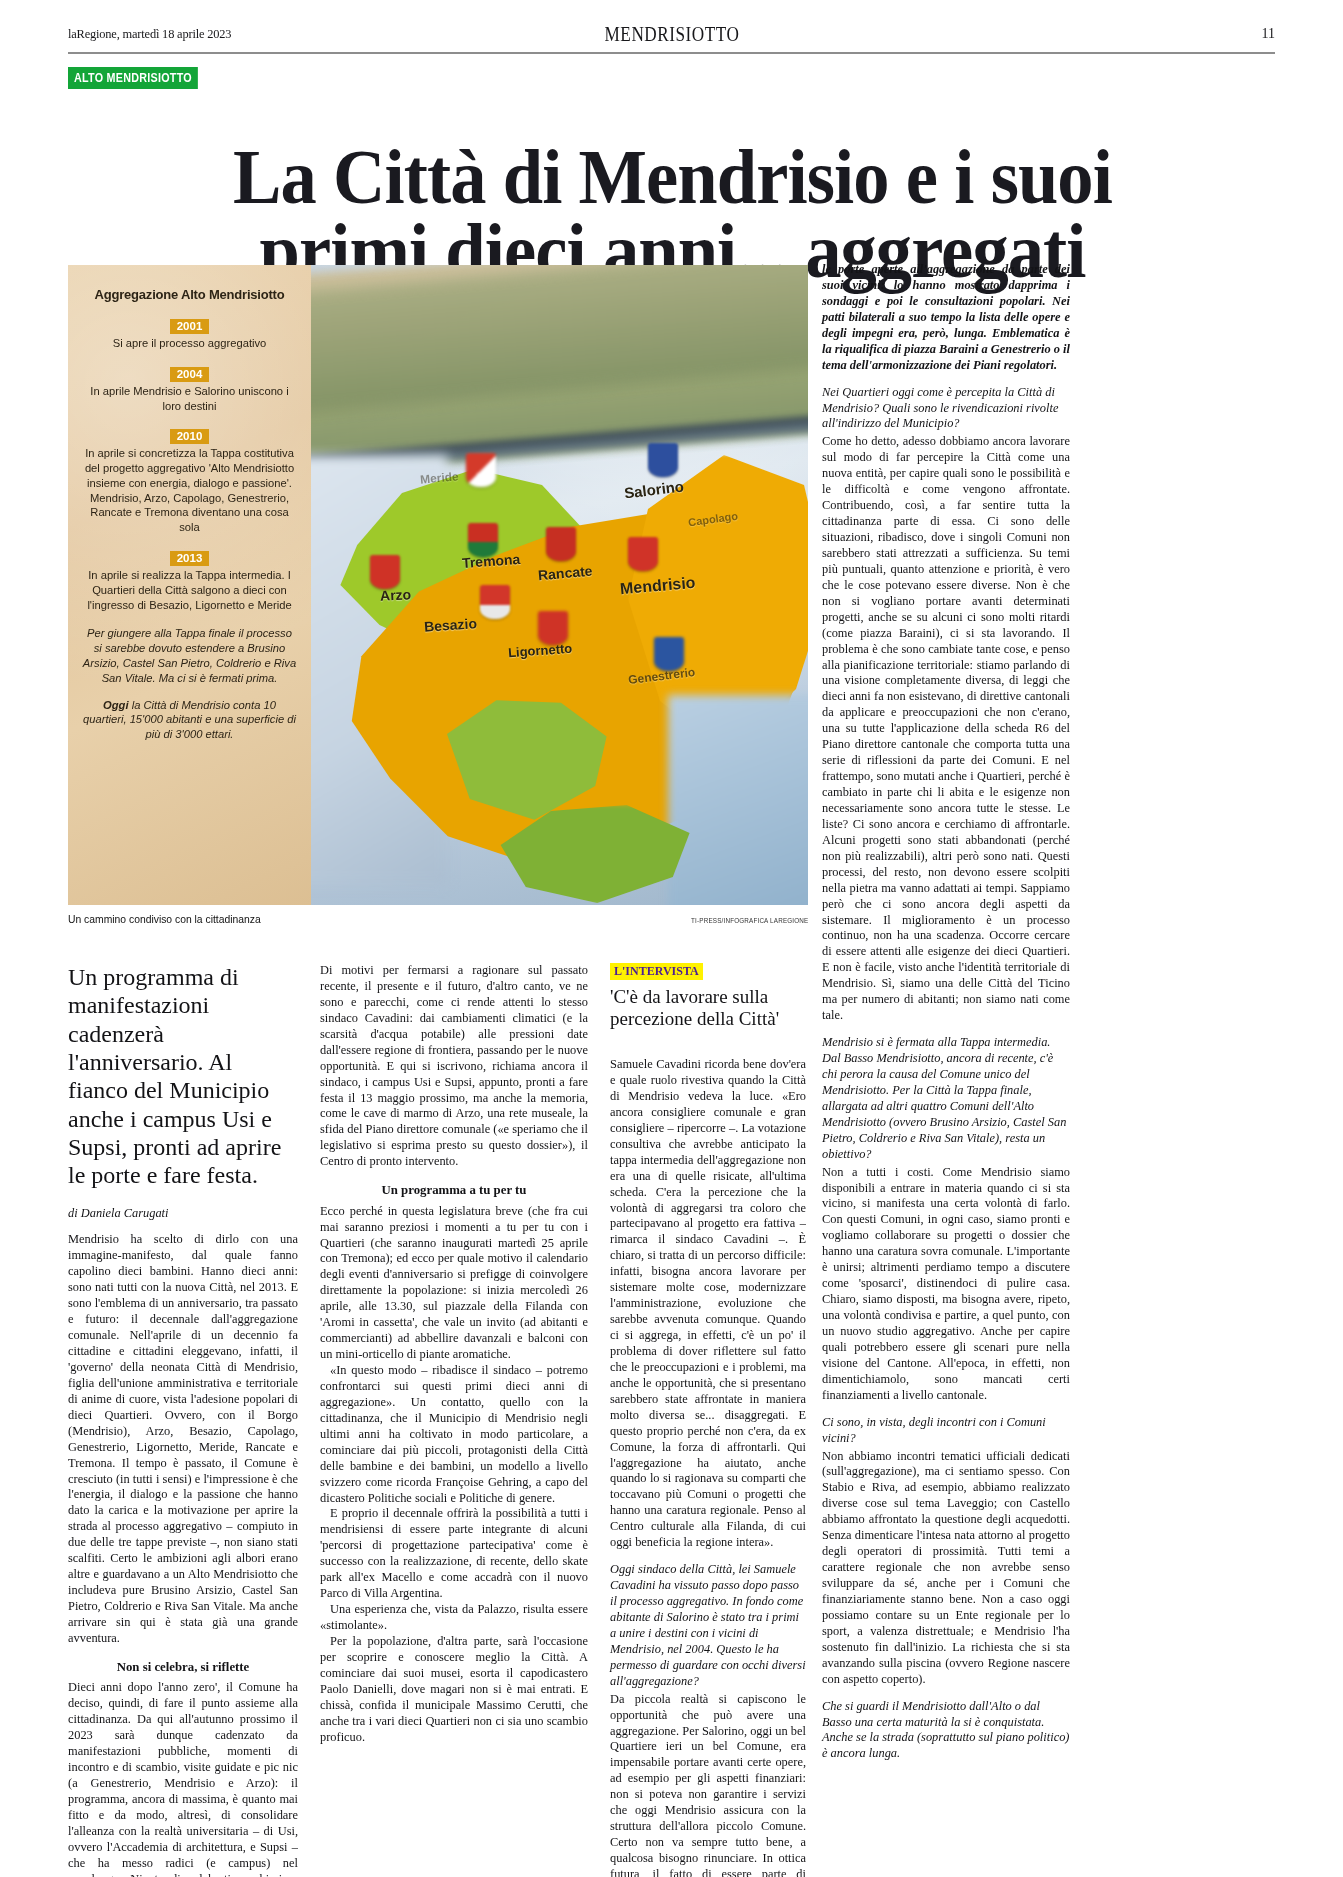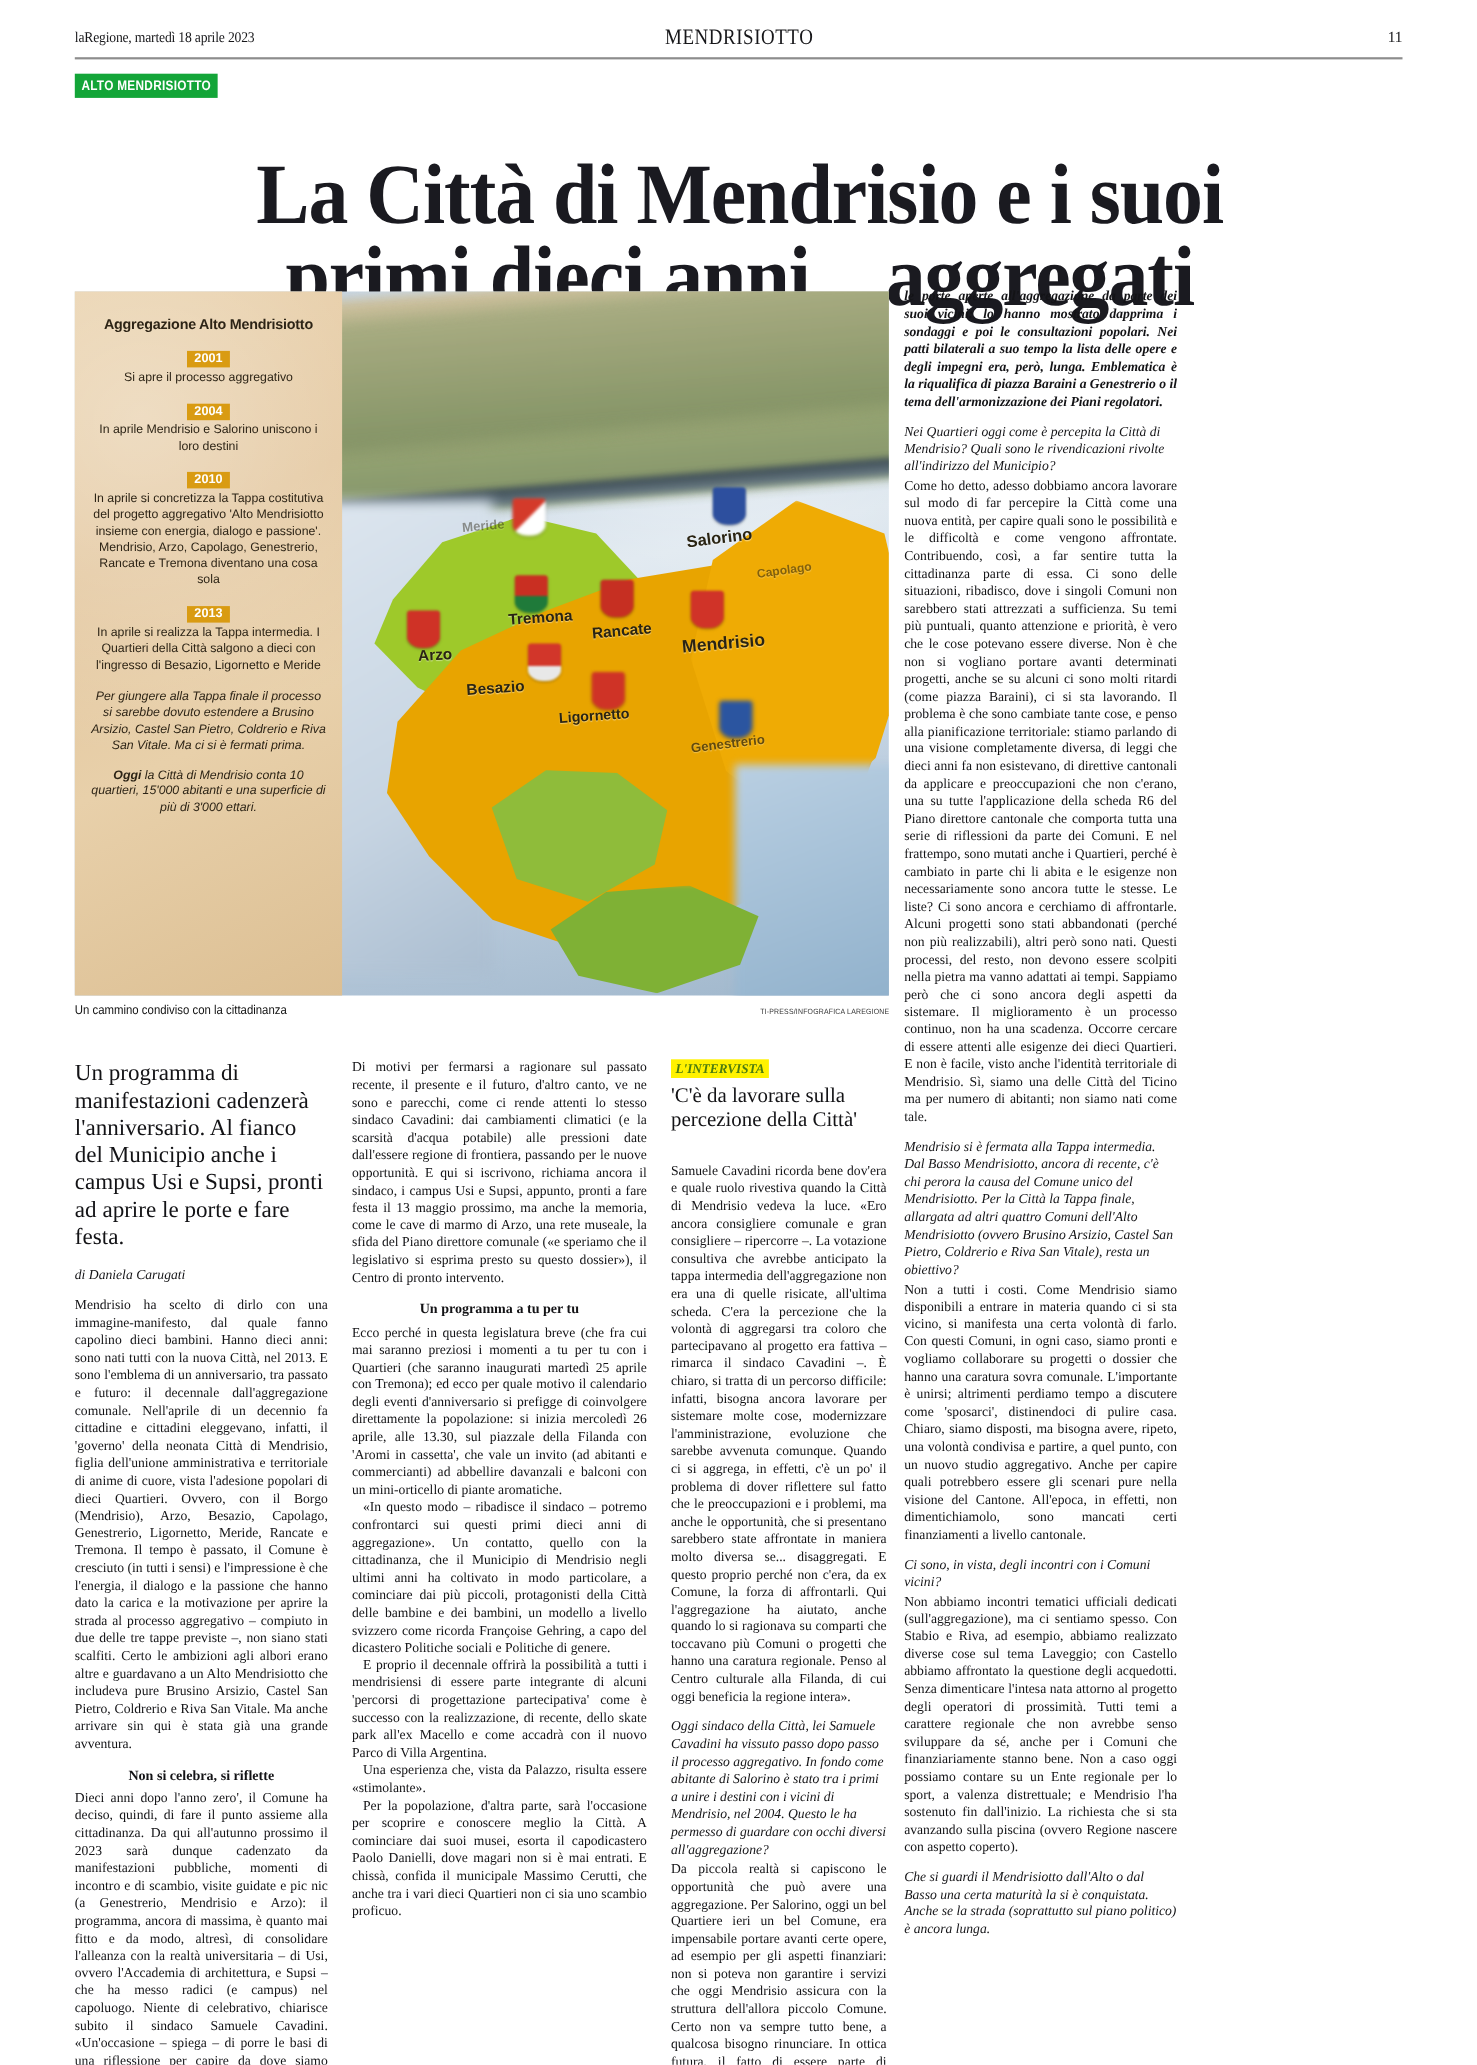--- a/index.html
+++ b/index.html
@@ -217,36 +217,35 @@
   .col p { margin: 0 0 0 0; text-indent: 0; }
   .col p + p { text-indent: 10px; }
   .col .nofirst { text-indent: 0 !important; }
 
   .c1 { left: 68px;  top: 963px; width: 230px; height: 880px; }
   .c2 { left: 320px; top: 963px; width: 268px; height: 880px; }
   .c3 { left: 610px; top: 963px; width: 196px; height: 880px; }
   .c4 { left: 822px; top: 262px; width: 248px; height: 1580px; }
 
   .lead {
-    font-size: 21px; line-height: 1.18; font-weight: 400;
+    font-size: 24px; line-height: 1.18; font-weight: 400;
     margin-bottom: 16px; text-align: left; hyphens: none;
   }
   .byline {
     font-style: italic; font-size: 12.4px; margin-bottom: 11px;
   }
   .subhead {
     font-weight: bold; font-size: 12.8px; text-align: center;
     margin: 12px 0 5px 0; hyphens: none;
   }
   .intervista-tag {
-    display: inline-block; background: #fff200; color: #4d7c0f;
+    display: inline-block; background: #fff200; color: #4c1d95;
     font-weight: bold; font-size: 12px; padding: 1px 4px;
     font-family: "Liberation Serif", serif;
     margin-bottom: 6px;
-    font-style: italic;
   }
   .interview-title {
     font-size: 19px; line-height: 1.15; text-align: left;
     margin-bottom: 27px; hyphens: none;
   }
   .q {
     font-weight: normal; font-style: italic; margin-top: 11px; margin-bottom: 2px;
     text-align: left; hyphens: none;
   }
   .c4 .intro-italic {

